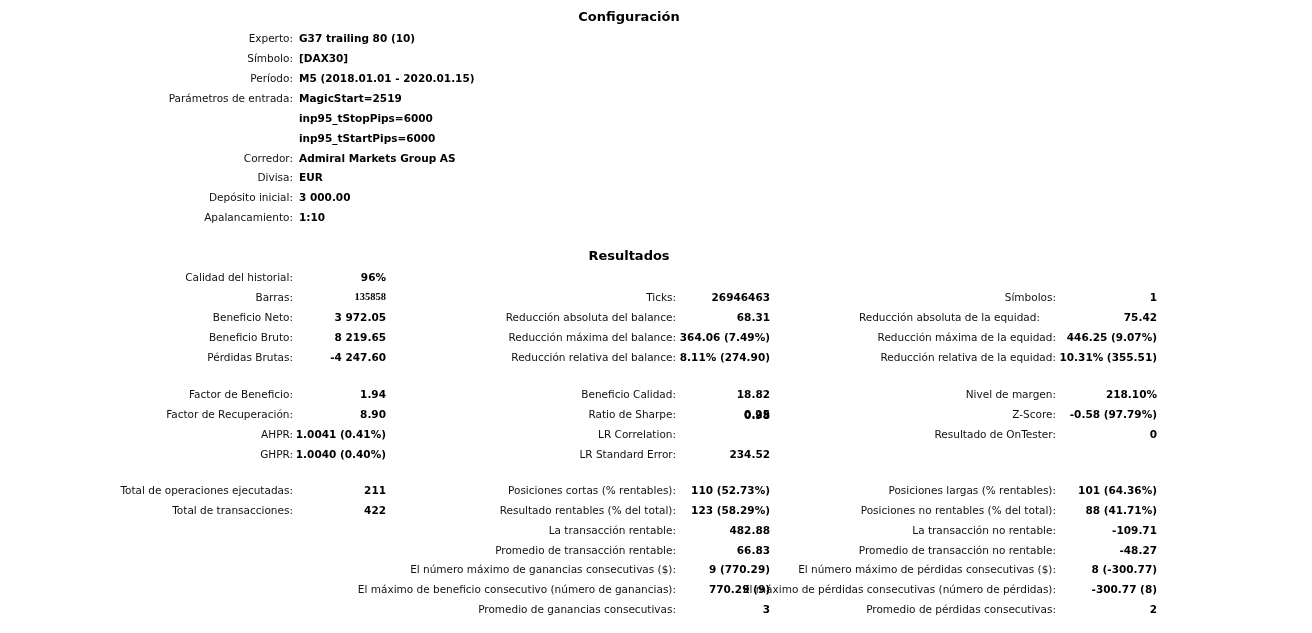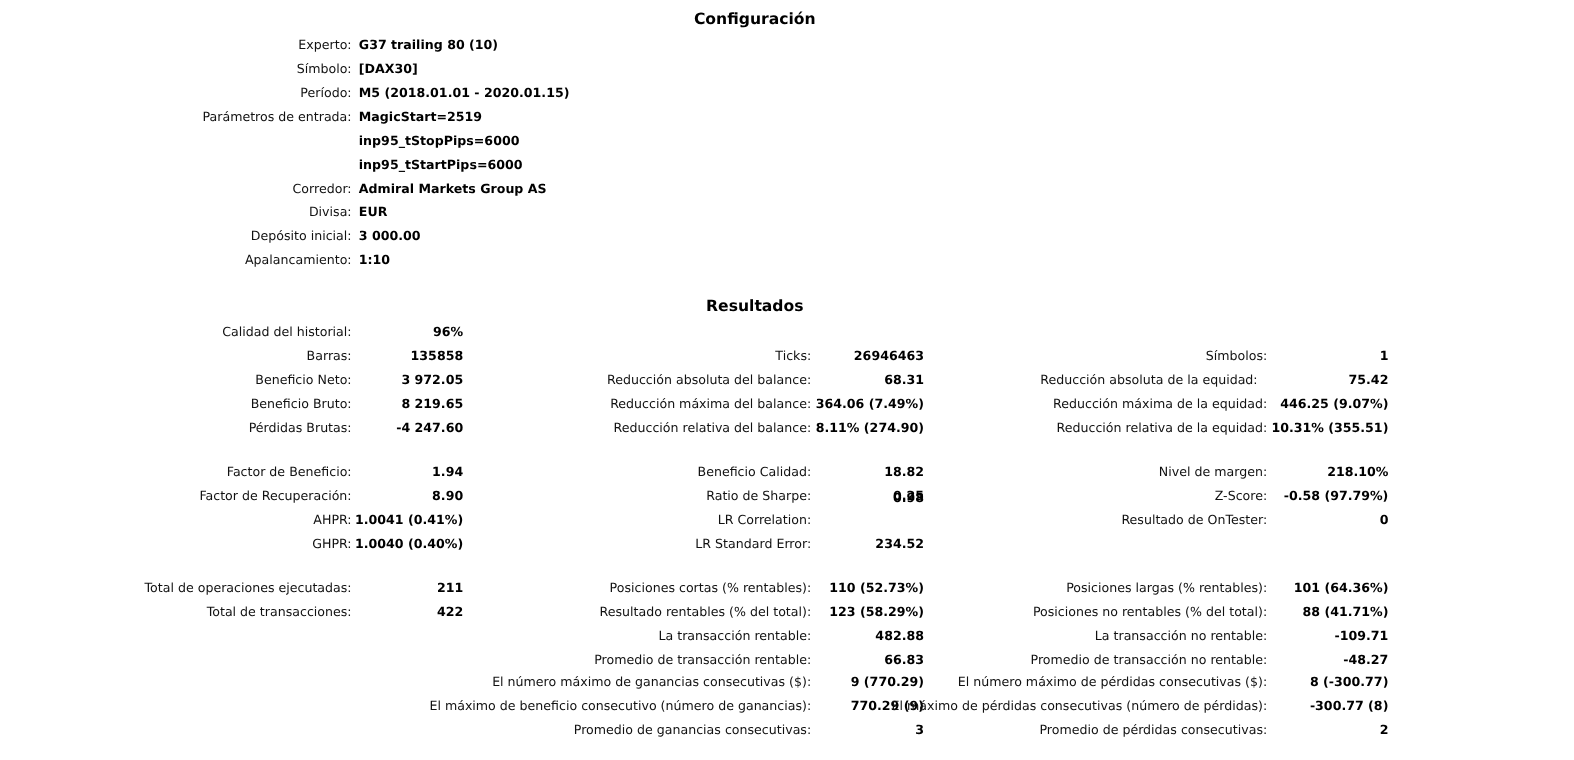--- a/index.html
+++ b/index.html
@@ -49,21 +49,21 @@
       <div class="val left" style="left: 299px; top: 190px;">3 000.00</div>
       <div class="lbl" style="right: 1019px; top: 210px;">Apalancamiento:</div>
       <div class="val left" style="left: 299px; top: 210px;">1:10</div>
     </div>
 
   <div class="title" style="left:529px;top:248px;">Resultados</div>
   <div id="results-rows">
       <div class="lbl" style="right: 1019px; top: 270px;">Calidad del historial:</div>
       <div class="val right" style="right: 926px; top: 270px;">96%</div>
       <div class="lbl" style="right: 1019px; top: 290px;">Barras:</div>
-      <div class="val right" style="right: 926px; top: 290px;">135858</div>
+      <div class="val right" style="right: 926px; top: 290px; font-family: Liberation Serif, serif;">135858</div>
       <div class="lbl" style="right: 1019px; top: 310px;">Beneficio Neto:</div>
       <div class="val right" style="right: 926px; top: 310px;">3 972.05</div>
       <div class="lbl" style="right: 1019px; top: 330px;">Beneficio Bruto:</div>
       <div class="val right" style="right: 926px; top: 330px;">8 219.65</div>
       <div class="lbl" style="right: 1019px; top: 350px;">Pérdidas Brutas:</div>
       <div class="val right" style="right: 926px; top: 350px;">-4 247.60</div>
       <div class="lbl" style="right: 1019px; top: 387px;">Factor de Beneficio:</div>
       <div class="val right" style="right: 926px; top: 387px;">1.94</div>
       <div class="lbl" style="right: 1019px; top: 407px;">Factor de Recuperación:</div>
       <div class="val right" style="right: 926px; top: 407px;">8.90</div>
@@ -100,21 +100,21 @@
       <div class="lbl" style="right: 636px; top: 543px;">Promedio de transacción rentable:</div>
       <div class="val right" style="right: 542px; top: 543px;">66.83</div>
       <div class="lbl" style="right: 636px; top: 562px;">El número máximo de ganancias consecutivas ($):</div>
       <div class="val right" style="right: 542px; top: 562px;">9 (770.29)</div>
       <div class="lbl" style="right: 636px; top: 582px;">El máximo de beneficio consecutivo (número de ganancias):</div>
       <div class="val right" style="right: 542px; top: 582px;">770.29 (9)</div>
       <div class="lbl" style="right: 636px; top: 602px;">Promedio de ganancias consecutivas:</div>
       <div class="val right" style="right: 542px; top: 602px;">3</div>
       <div class="lbl" style="right: 256px; top: 290px;">Símbolos:</div>
       <div class="val right" style="right: 155px; top: 290px;">1</div>
-      <div class="lbl" style="right: 264px; top: 310px; margin-left: 8px;">Reducción absoluta de la equidad:</div>
+      <div class="lbl" style="right: 272px; top: 310px; margin-left: 8px;">Reducción absoluta de la equidad:</div>
       <div class="val right" style="right: 155px; top: 310px;">75.42</div>
       <div class="lbl" style="right: 256px; top: 330px;">Reducción máxima de la equidad:</div>
       <div class="val right" style="right: 155px; top: 330px;">446.25 (9.07%)</div>
       <div class="lbl" style="right: 256px; top: 350px;">Reducción relativa de la equidad:</div>
       <div class="val right" style="right: 155px; top: 350px;">10.31% (355.51)</div>
       <div class="lbl" style="right: 256px; top: 387px;">Nivel de margen:</div>
       <div class="val right" style="right: 155px; top: 387px;">218.10%</div>
       <div class="lbl" style="right: 256px; top: 407px;">Z-Score:</div>
       <div class="val right" style="right: 155px; top: 407px;">-0.58 (97.79%)</div>
       <div class="lbl" style="right: 256px; top: 427px;">Resultado de OnTester:</div>

